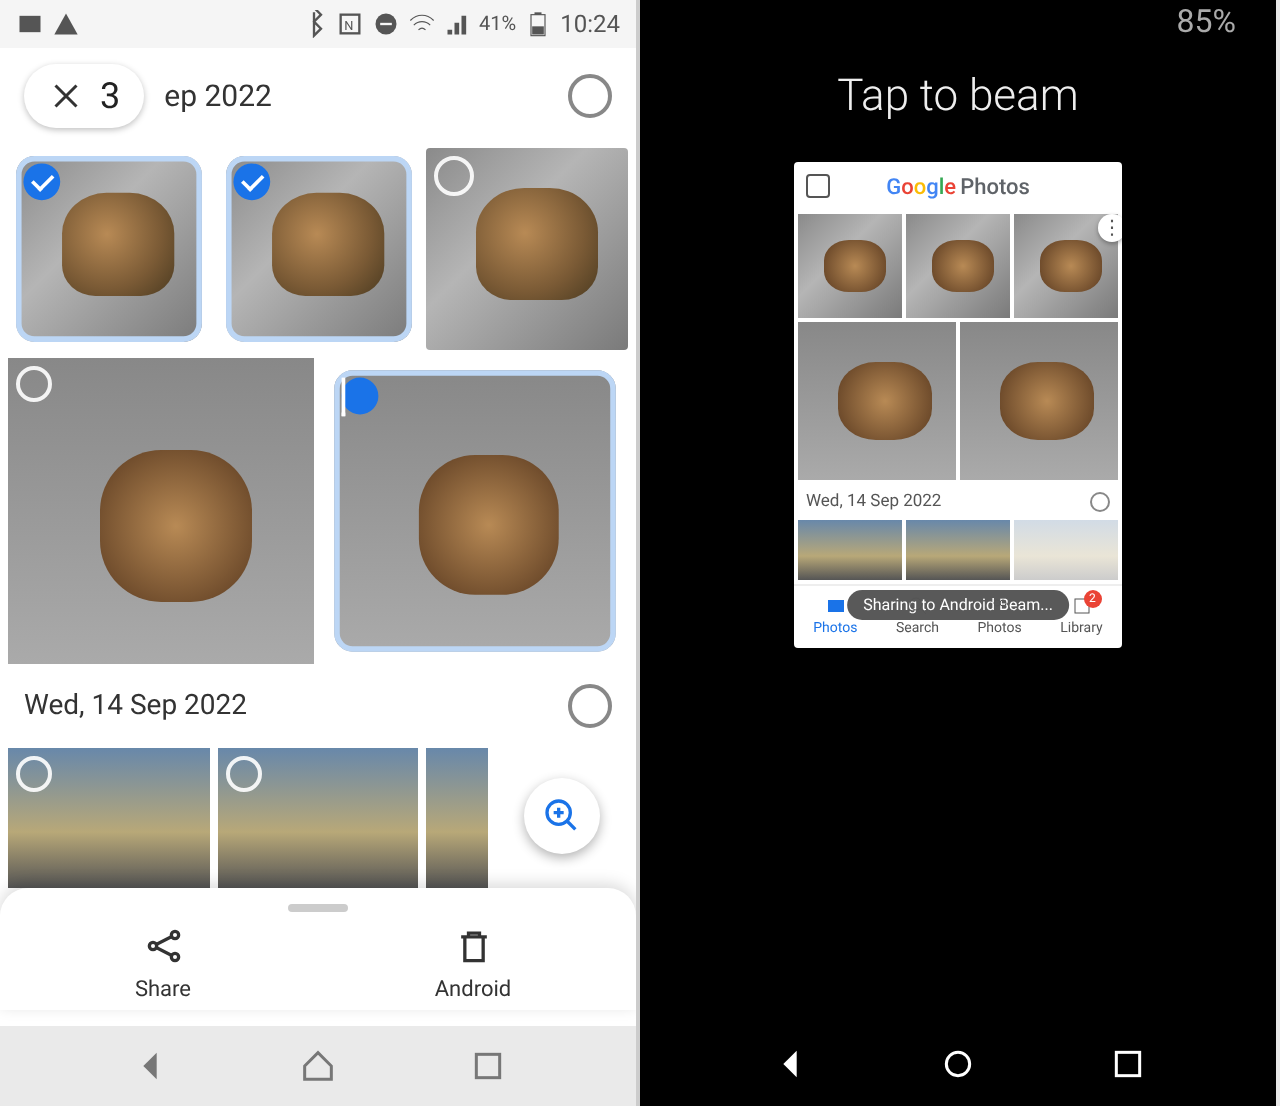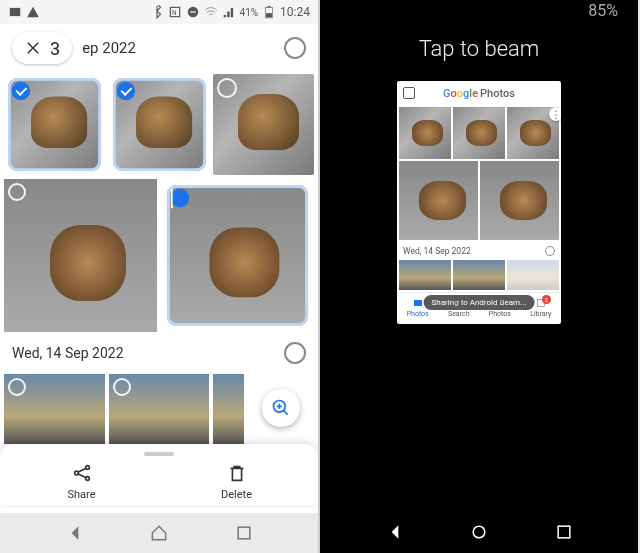--- a/index.html
+++ b/index.html
@@ -364,21 +364,21 @@
             <circle cx="18" cy="6" r="2"></circle>
             <circle cx="18" cy="18" r="2"></circle>
             <path d="M8 11l8-4M8 13l8 4"></path>
           </svg>
         <span class="lbl">Share</span>
       </div>
       <div class="action">
         <svg viewBox="0 0 24 24">
             <path d="M5 7h14M9 7V5h6v2M7 7v13h10V7"></path>
           </svg>
-        <span class="lbl">Delete</span>
+        <span class="lbl">Android</span>
       </div>
     </div>
   </div>
 
   <div class="navbar">
     <svg viewBox="0 0 24 24">
         <path d="M16 4L8 12l8 8z" fill="#777" stroke="none"></path>
       </svg>
     <svg viewBox="0 0 24 24">
         <path d="M4 12l8-8 8 8v8H4z"></path>

